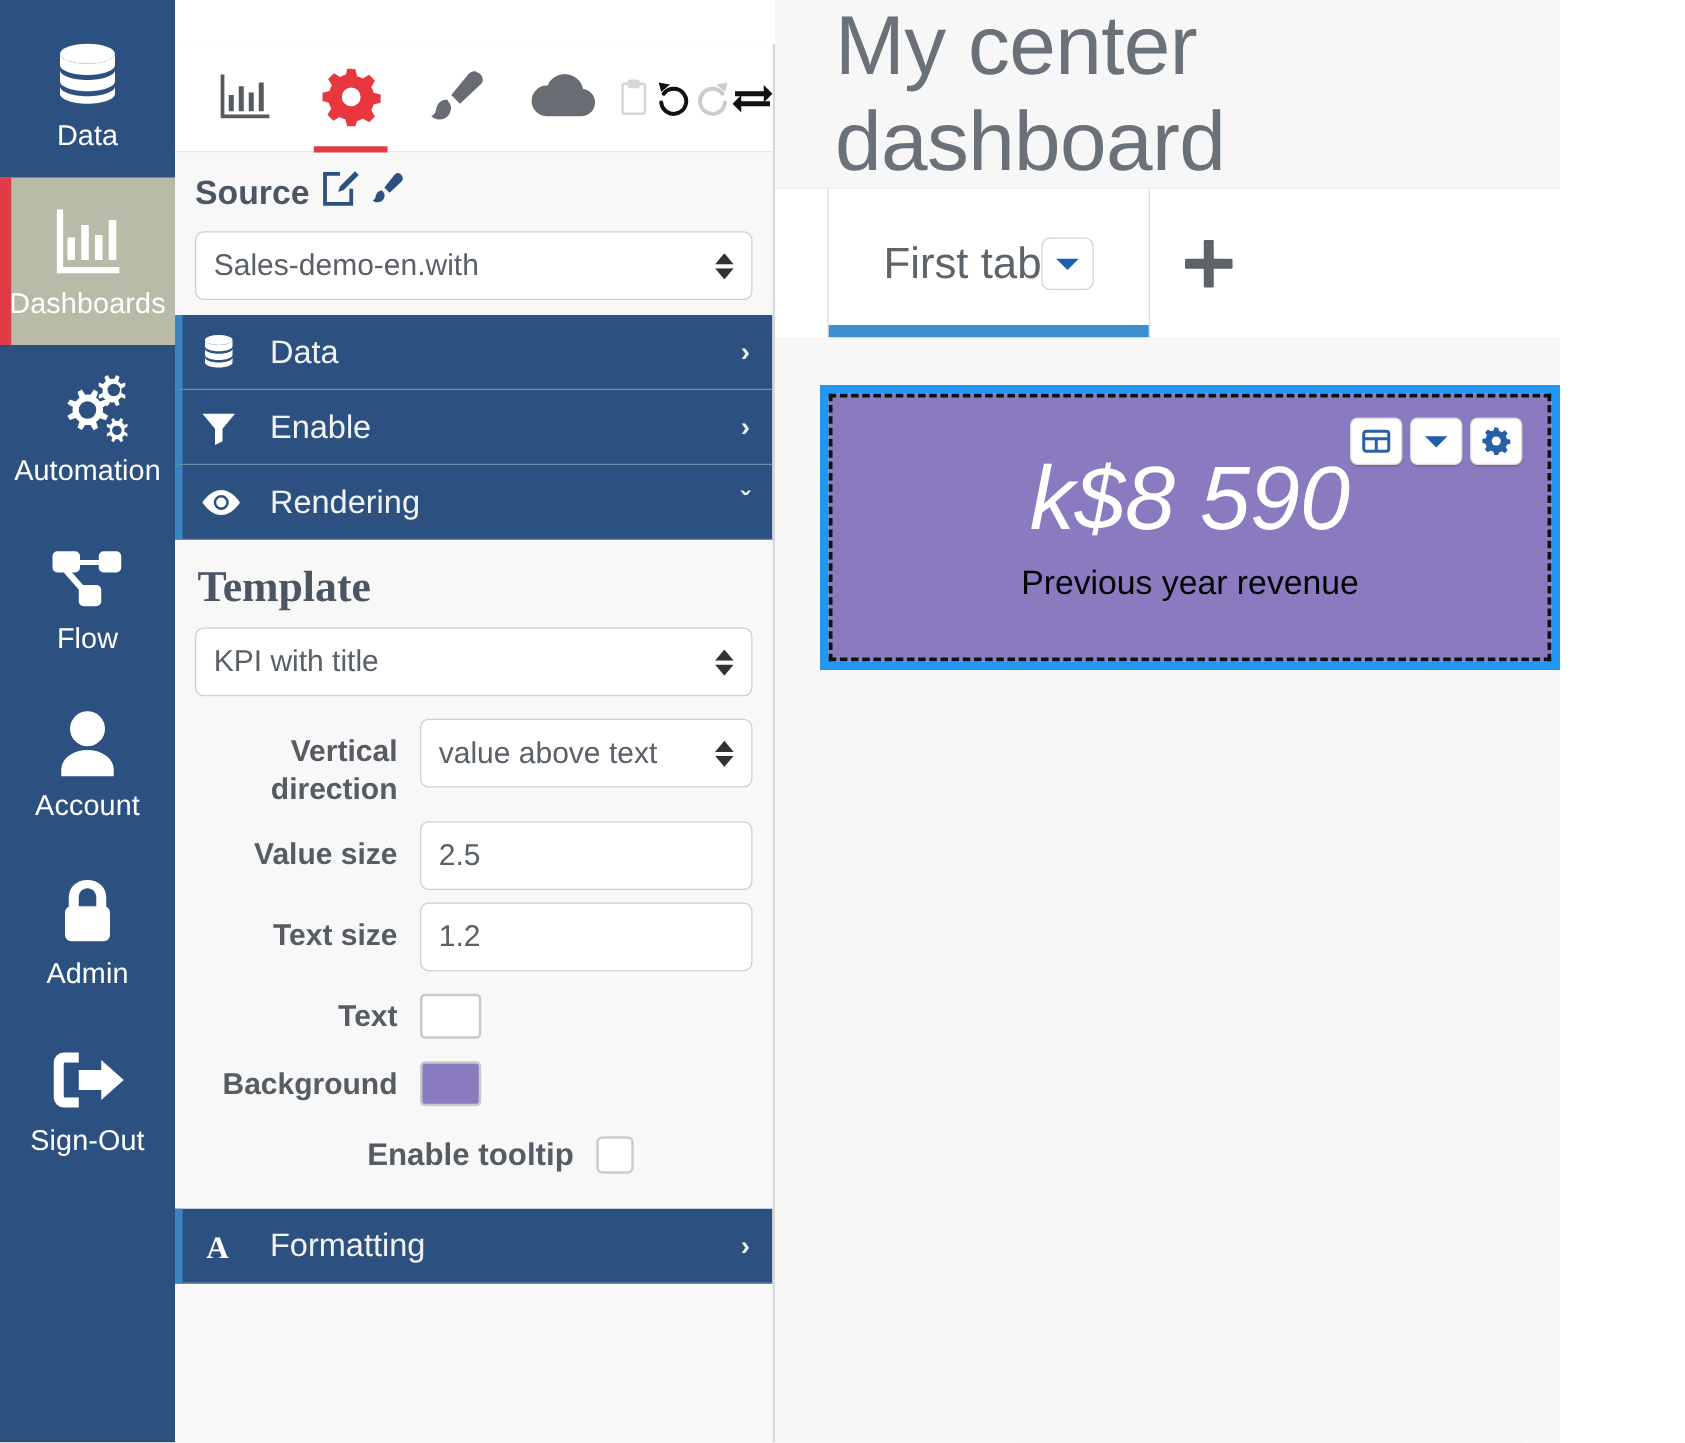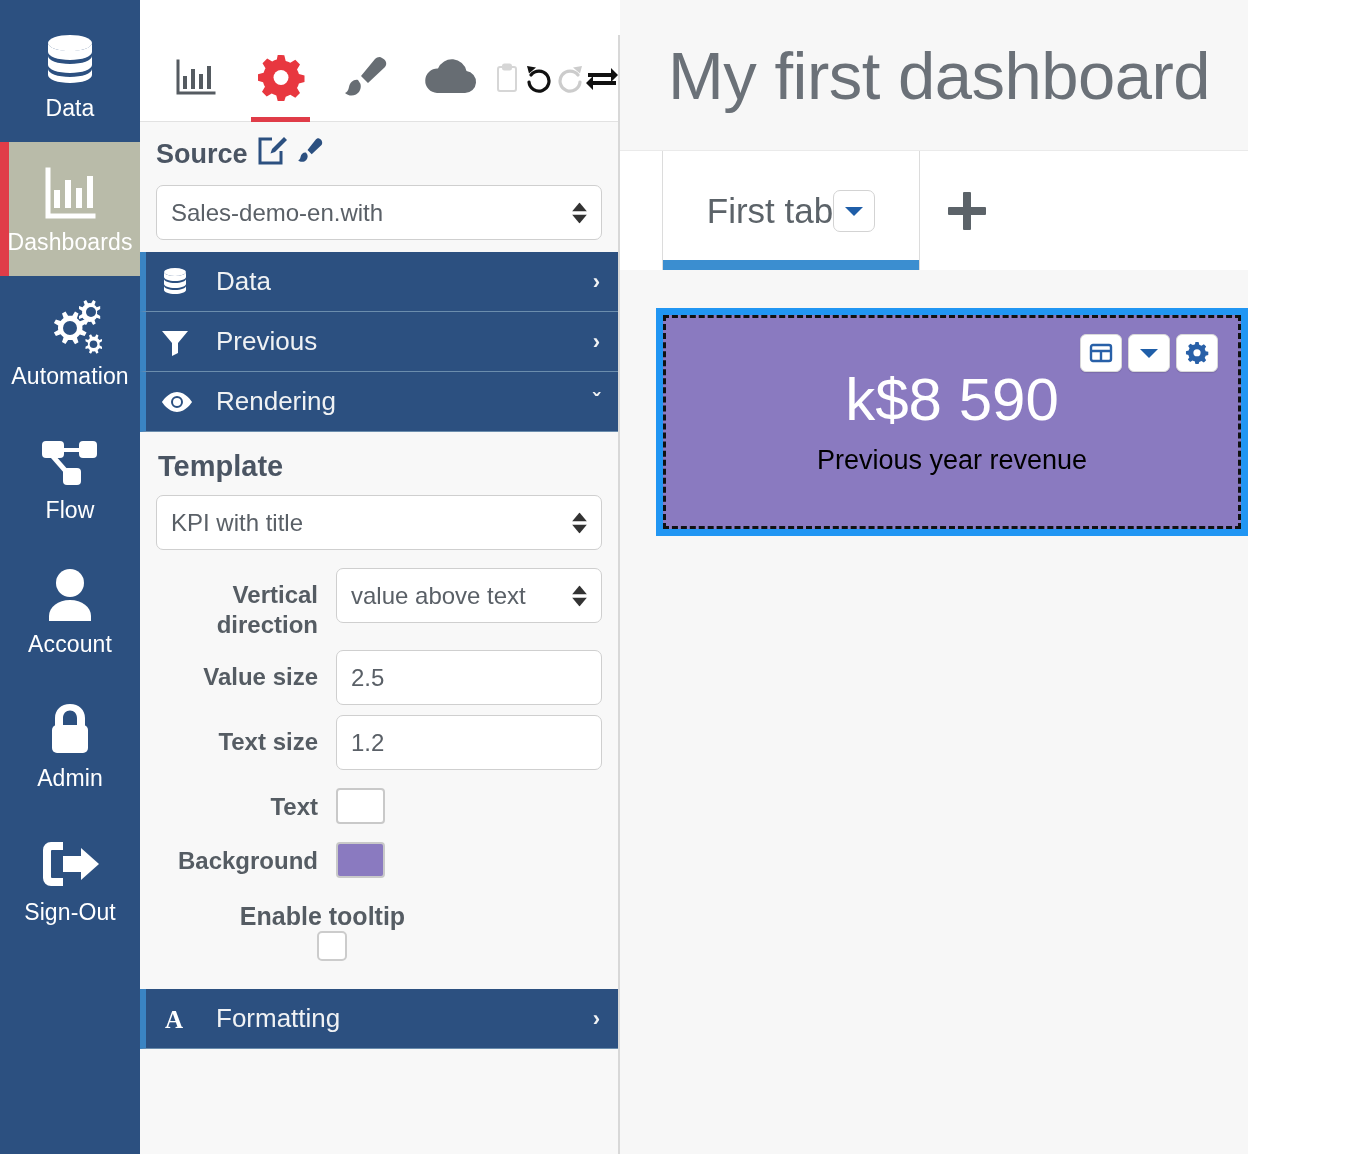--- a/index.html
+++ b/index.html
@@ -98,35 +98,35 @@
     display: flex; align-items: center;
     color: #f0f2f4; font-size: 26px;
     padding: 0 18px 0 14px;
     cursor: pointer;
   }
   .acc-head .acc-ico { width: 48px; display:flex; align-items:center; }
   .acc-head .acc-lbl { flex: 1 1 auto; padding-left: 8px; }
   .acc-head .acc-car { font-size: 22px; font-weight: bold; }
 
   .acc-content { background: #f8f8f8; padding: 8px 16px 12px 16px; }
-  .sec-title { font-size: 29px; font-weight: bold; color: #4b5563; margin: 10px 0 12px 2px; }
+  .sec-title { font-size: 35px; font-weight: bold; color: #4b5563; margin: 10px 0 12px 2px; font-family: Liberation Serif, serif; }
 
   .frow { display: flex; align-items: flex-start; margin-bottom: 10px; }
   .frow .flabel {
     width: 180px; flex: 0 0 180px;
     text-align: right; padding-right: 18px; padding-top: 12px;
     font-size: 24px; font-weight: bold; color: #555c63; line-height: 30px;
   }
   .frow .fctrl { flex: 1 1 auto; }
   .frow .fctrl .sel, .frow .fctrl .txtin { height: 55px; }
   .swatch {
     width: 49px; height: 36px; border: 2px solid #c9c9c9; border-radius: 4px;
     cursor: pointer; margin-top: 8px;
   }
-  .cbrow { display: flex; align-items: center; justify-content: flex-end; padding: 14px 95px 10px 0; flex-direction: column; }
+  .cbrow { display: flex; align-items: center; justify-content: flex-end; padding: 14px 95px 10px 0; }
   .cbrow .cblabel { font-size: 25px; font-weight: bold; color: #555c63; margin-right: 18px; }
   .cbox { width: 30px; height: 30px; border: 2px solid #cccccc; border-radius: 5px; background:#fff; cursor:pointer; }
 
   
   #right { flex: 1 1 auto; height: 1154px; background: #f7f7f7; display: flex; flex-direction: column; }
   #dash-title {
     height: 150px; flex: 0 0 150px;
     background: #f7f7f7;
     display: flex; align-items: center;
     padding-left: 48px;
@@ -174,21 +174,21 @@
     position: absolute; inset: 0;
     border: 3px dashed #111111;
     background: #8a7ac0;
     overflow: hidden;
   }
   .kpi-center {
     position: absolute; inset: 0;
     display: flex; flex-direction: column;
     align-items: center; justify-content: center;
   }
-  .kpi-value { font-size: 60px; color: #ffffff; font-weight: 300; line-height: 1.05; }
+  .kpi-value { font-size: 72px; color: #ffffff; font-weight: 300; line-height: 1.05; font-style: italic; }
   .kpi-text { font-size: 27px; color: #ffffff; font-weight: 400; margin-top: 14px; }
   .kpi-tools {
     position: absolute; top: 16px; right: 20px;
     display: flex; gap: 6px;
   }
   .kpi-tool {
     width: 42px; height: 38px; background: #ffffff;
     border: 1px solid #d9d9d9; border-radius: 6px;
     display: flex; align-items: center; justify-content: center;
     cursor: pointer;
@@ -423,21 +423,21 @@
           <span class="acc-lbl">Data</span>
           <span class="acc-car">›</span>
         </div>
 
         <div class="acc-head">
           <span class="acc-ico">
             <svg width="30" height="30" viewBox="0 0 30 30">
                 <path fill="#fff" d="M2 4h26L18 16v10l-6 3V16z"></path>
               </svg>
           </span>
-          <span class="acc-lbl">Previous</span>
+          <span class="acc-lbl">Enable</span>
           <span class="acc-car">›</span>
         </div>
 
         <div class="acc-head">
           <span class="acc-ico">
             <svg width="34" height="24" viewBox="0 0 34 24">
                 <g fill="#fff">
                   <path d="M17 2C8 2 2 12 2 12s6 10 15 10 15-10 15-10S26 2 17 2zm0 16a6 6 0 1 1 0-12 6 6 0 0 1 0 12z"></path>
                   <circle cx="17" cy="12" r="4"></circle>
                 </g>
@@ -528,21 +528,21 @@
         </span>
         <span class="acc-lbl">Formatting</span>
         <span class="acc-car">›</span>
       </div>
 
     </div>
   </div>
 
   <div id="right">
 
-    <div id="dash-title">My first dashboard</div>
+    <div id="dash-title">My center dashboard</div>
 
     <div id="tabbar">
       <div class="tab active">
         <span class="tab-label">First tab</span>
         <span class="tab-caret">
           <svg width="20" height="12" viewBox="0 0 20 12">
               <path fill="#1f5ea8" d="M10 11L1 2h18z"></path>
             </svg>
         </span>
       </div>

